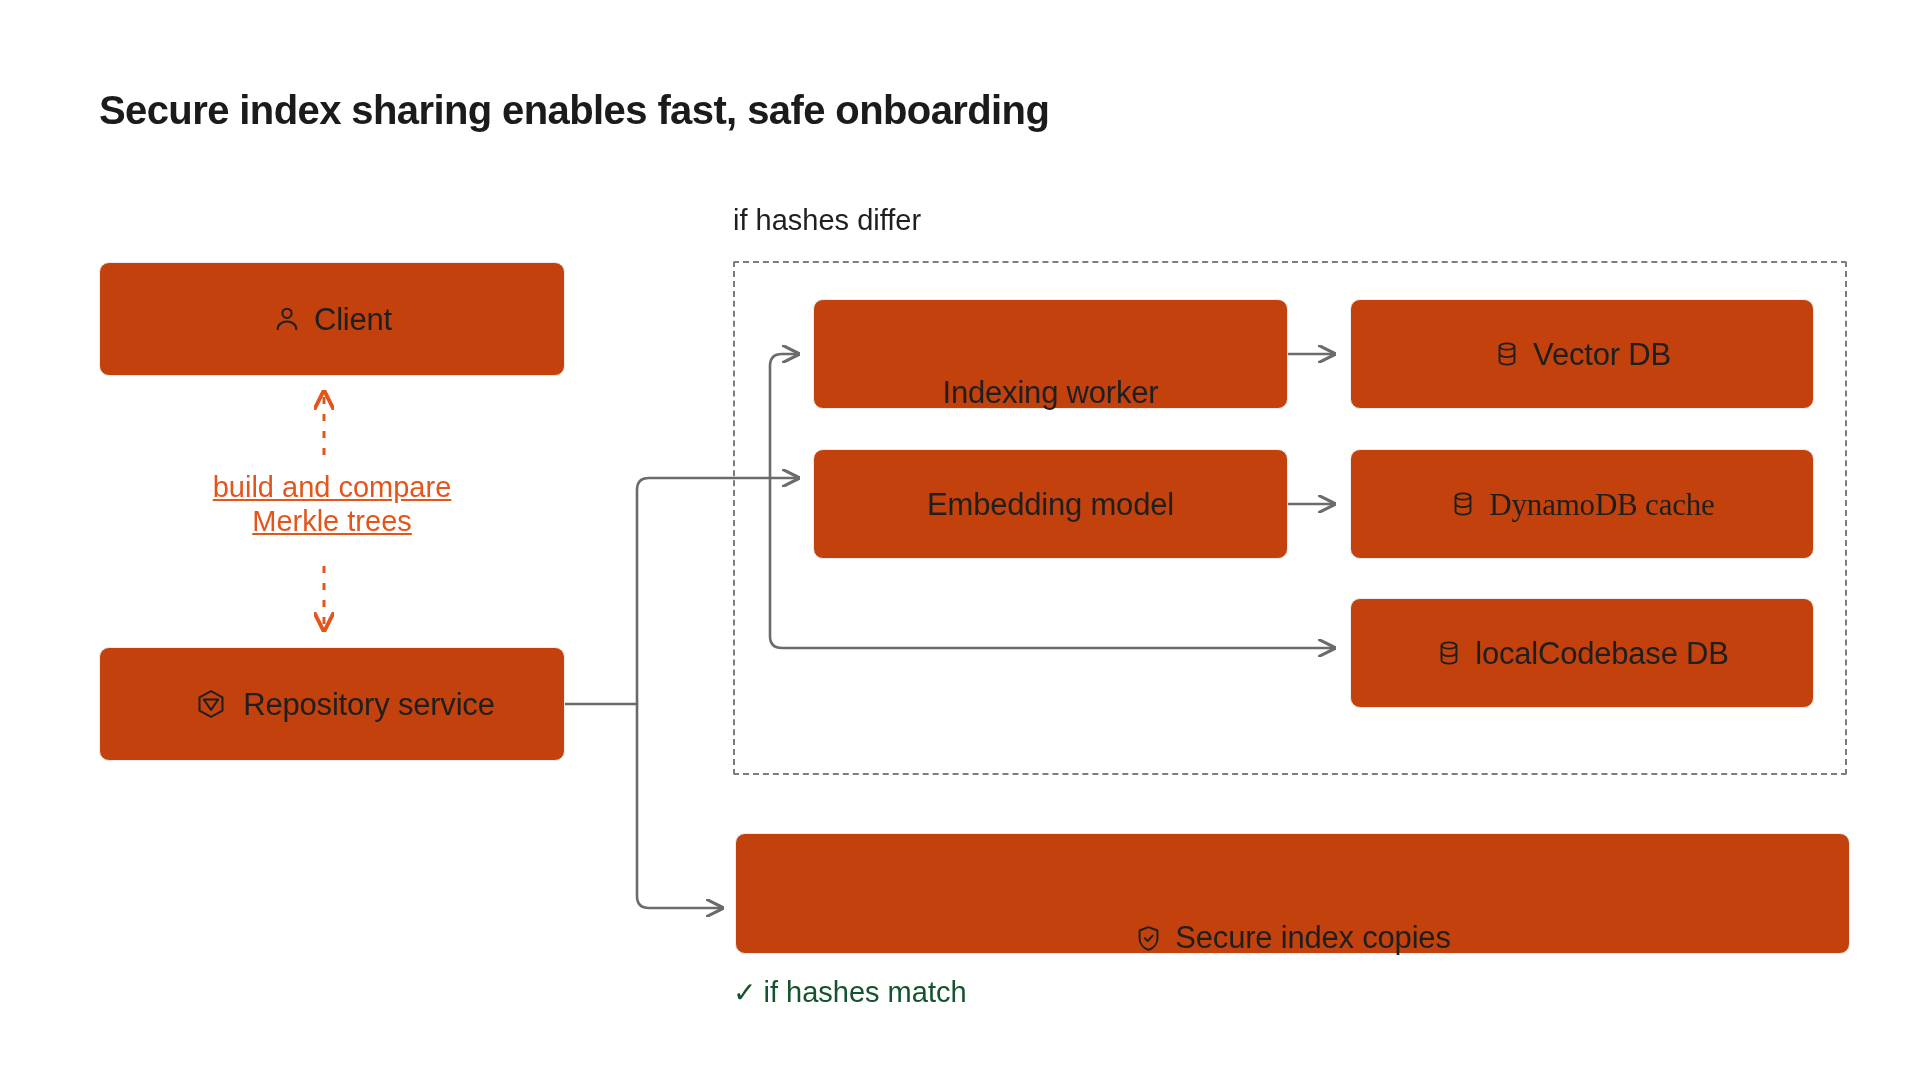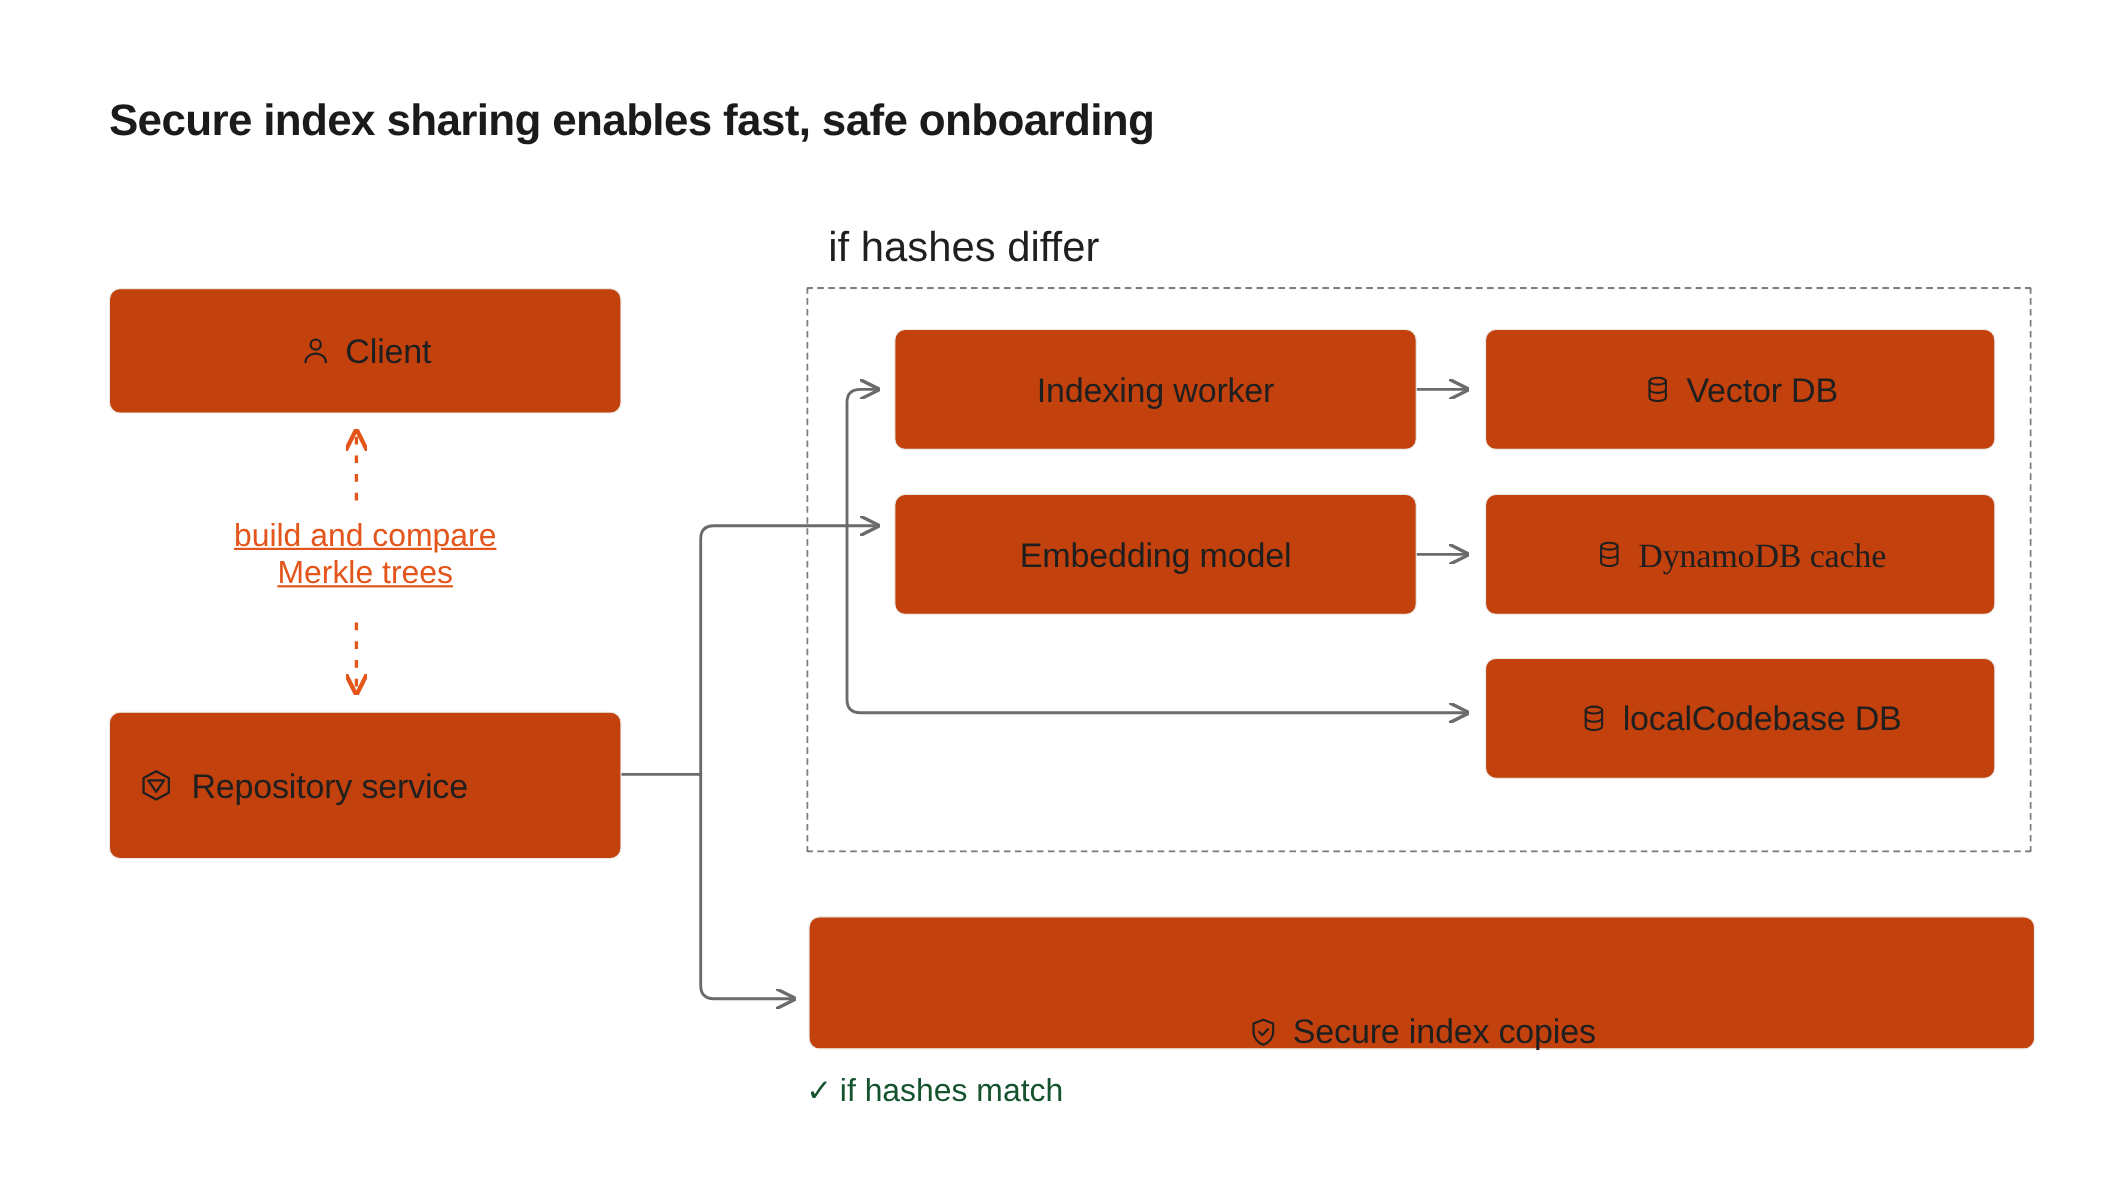--- a/index.html
+++ b/index.html
@@ -51,23 +51,23 @@
   .node .ico {
     display: inline-flex;
     align-items: center;
     justify-content: center;
     flex: 0 0 auto;
   }
   .node .ico svg { display: block; }
 
   
   #node-client           { left: 99px;  top: 262px; width: 466px; height: 114px; }
-  #node-repository       { left: 99px;  top: 647px; width: 466px; height: 134px;
-                            justify-content: flex-start; padding-left: 26px; gap: 16px; }
-  #node-indexing-worker  { left: 813px; top: 299px; width: 475px; height: 110px; }
+  #node-repository       { left: 99px;  top: 647px; width: 466px; height: 114px;
+                            justify-content: center; padding-left: 26px; gap: 16px; }
+  #node-indexing-worker  { left: 813px; top: 299px; width: 475px; height: 110px; align-items: flex-end; }
   #node-embedding-model  { left: 813px; top: 449px; width: 475px; height: 110px; }
   #node-vector-db        { left: 1350px; top: 299px; width: 464px; height: 110px; }
   #node-dynamodb-cache   { left: 1350px; top: 449px; width: 464px; height: 110px; font-family: Liberation Serif, serif; }
   #node-localcodebase-db { left: 1350px; top: 598px; width: 464px; height: 110px; }
   #node-secure-copies    { left: 735px; top: 833px; width: 1115px; height: 121px;
                             align-items: flex-end; padding-top: 47px; }
 
   #dashed-group {
     position: absolute;
     left: 733px;
@@ -81,23 +81,22 @@
   }
 
   .edge-label {
     position: absolute;
     white-space: nowrap;
     line-height: 1.18;
   }
   #label-hashes-differ {
     left: 733px;
     top: 203px;
-    font-size: 38px;
+    font-size: 29px;
     color: #1f1f1f;
-    margin-left: 20px;
   }
   #label-hashes-match {
     left: 733px;
     top: 975px;
     font-size: 29px;
     color: #14532d;
   }
   #label-hashes-match .check { margin-right: 7px; font-size: 28px; }
   #label-merkle {
     left: 170px;

